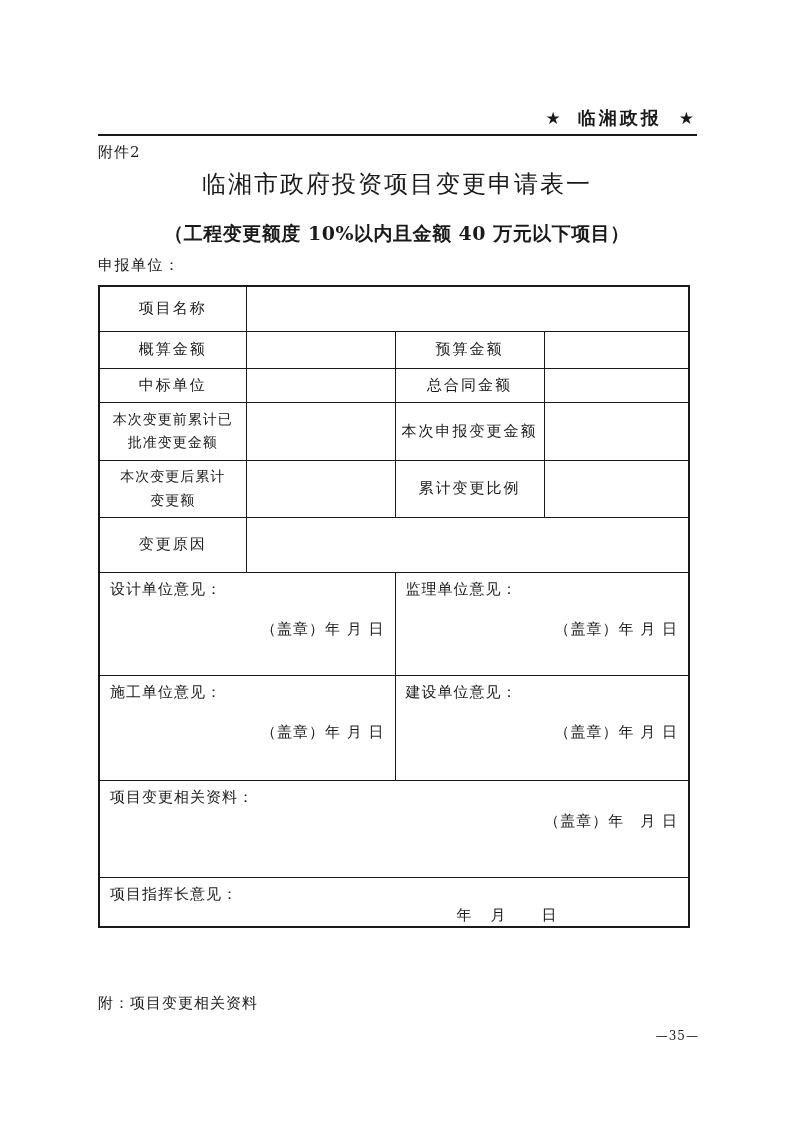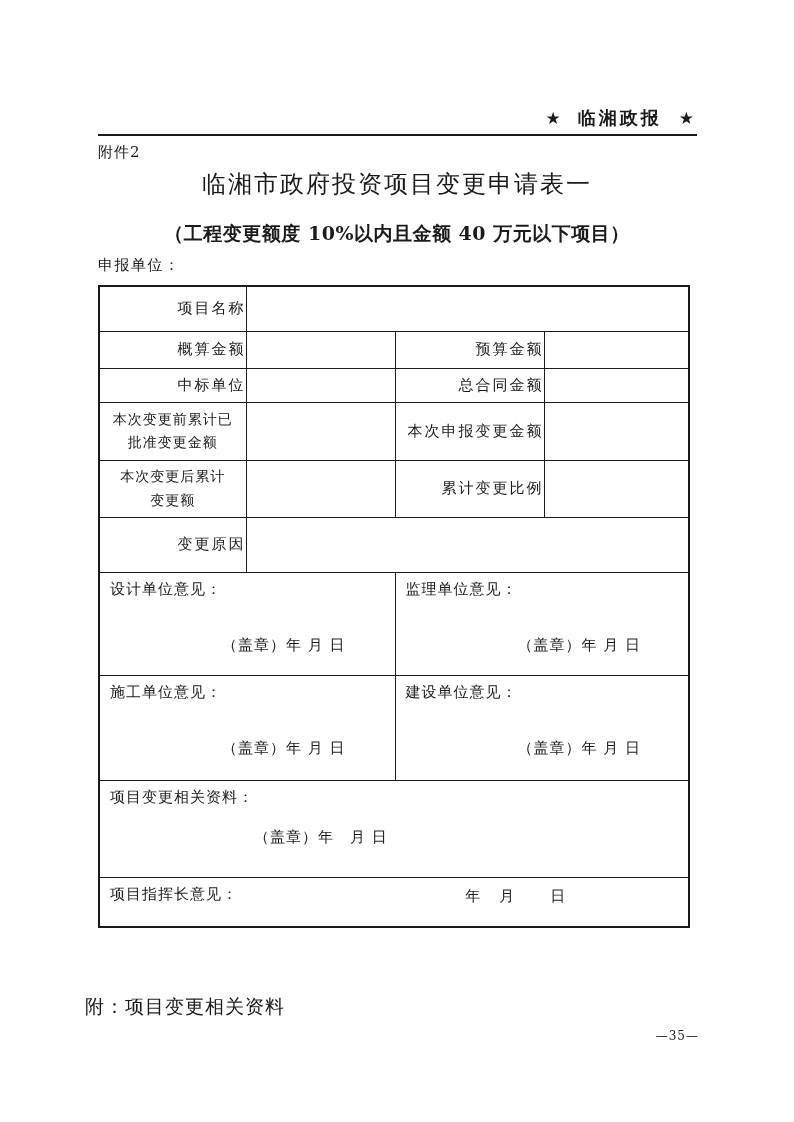--- a/index.html
+++ b/index.html
@@ -56,36 +56,36 @@
   tr.h3  td { height: 34px; }
   tr.h4  td { height: 58px; }
   tr.h5  td { height: 57px; }
   tr.h6  td { height: 55px; }
   tr.h7  td { height: 56px; }
   tr.h8  td { height: 103px; }
   tr.h9  td { height: 105px; }
   tr.h10 td { height: 97px; }
   tr.h11 td { height: 50px; }
 
-  .lbl  { text-align: right; vertical-align: middle; font-size: 15px; letter-spacing: 2px; }
+  .lbl  { text-align: center; vertical-align: middle; font-size: 15px; letter-spacing: 2px; }
   .lbl2 { text-align: center; vertical-align: middle; font-size: 14px; letter-spacing: 1px;
           line-height: 1.65; white-space: pre-line; }
 
   td.op { position: relative; vertical-align: top; }
-  .opbox { position: absolute; inset: 0; display: flex; flex-direction: row;
-           padding: 7px 10px 0 10px; }
+  .opbox { position: absolute; inset: 0; display: flex; flex-direction: column;
+           padding: 7px 10px 16px 10px; }
   .op-label { font-size: 15px; letter-spacing: 1px; }
   .stamp { margin-top: auto; text-align: right; font-size: 15px; letter-spacing: 1px; }
   .stamp.mb20 { margin-bottom: 20px; }
   .stamp.mb22 { margin-bottom: 22px; }
   .stamp.mb30 { margin-bottom: 30px; }
   .stamp-center { padding-left: 40%; text-align: center; font-size: 15px;
                   letter-spacing: 2px; margin-top: 2px; }
 
-  .footer-note { position: absolute; top: 994px; left: 85px; font-size: 19px; letter-spacing: 1px; }
+  .footer-note { position: absolute; top: 994px; left: 98px; font-size: 15px; letter-spacing: 1px; }
   .page-number { position: absolute; top: 1029px; right: 95px; font-size: 12px; letter-spacing: 1px; }
 </style>
 </head>
 <body>
 
 <div class="page">
 
   <div class="masthead">
     <span class="star">★</span>
     <span>临湘政报</span>

